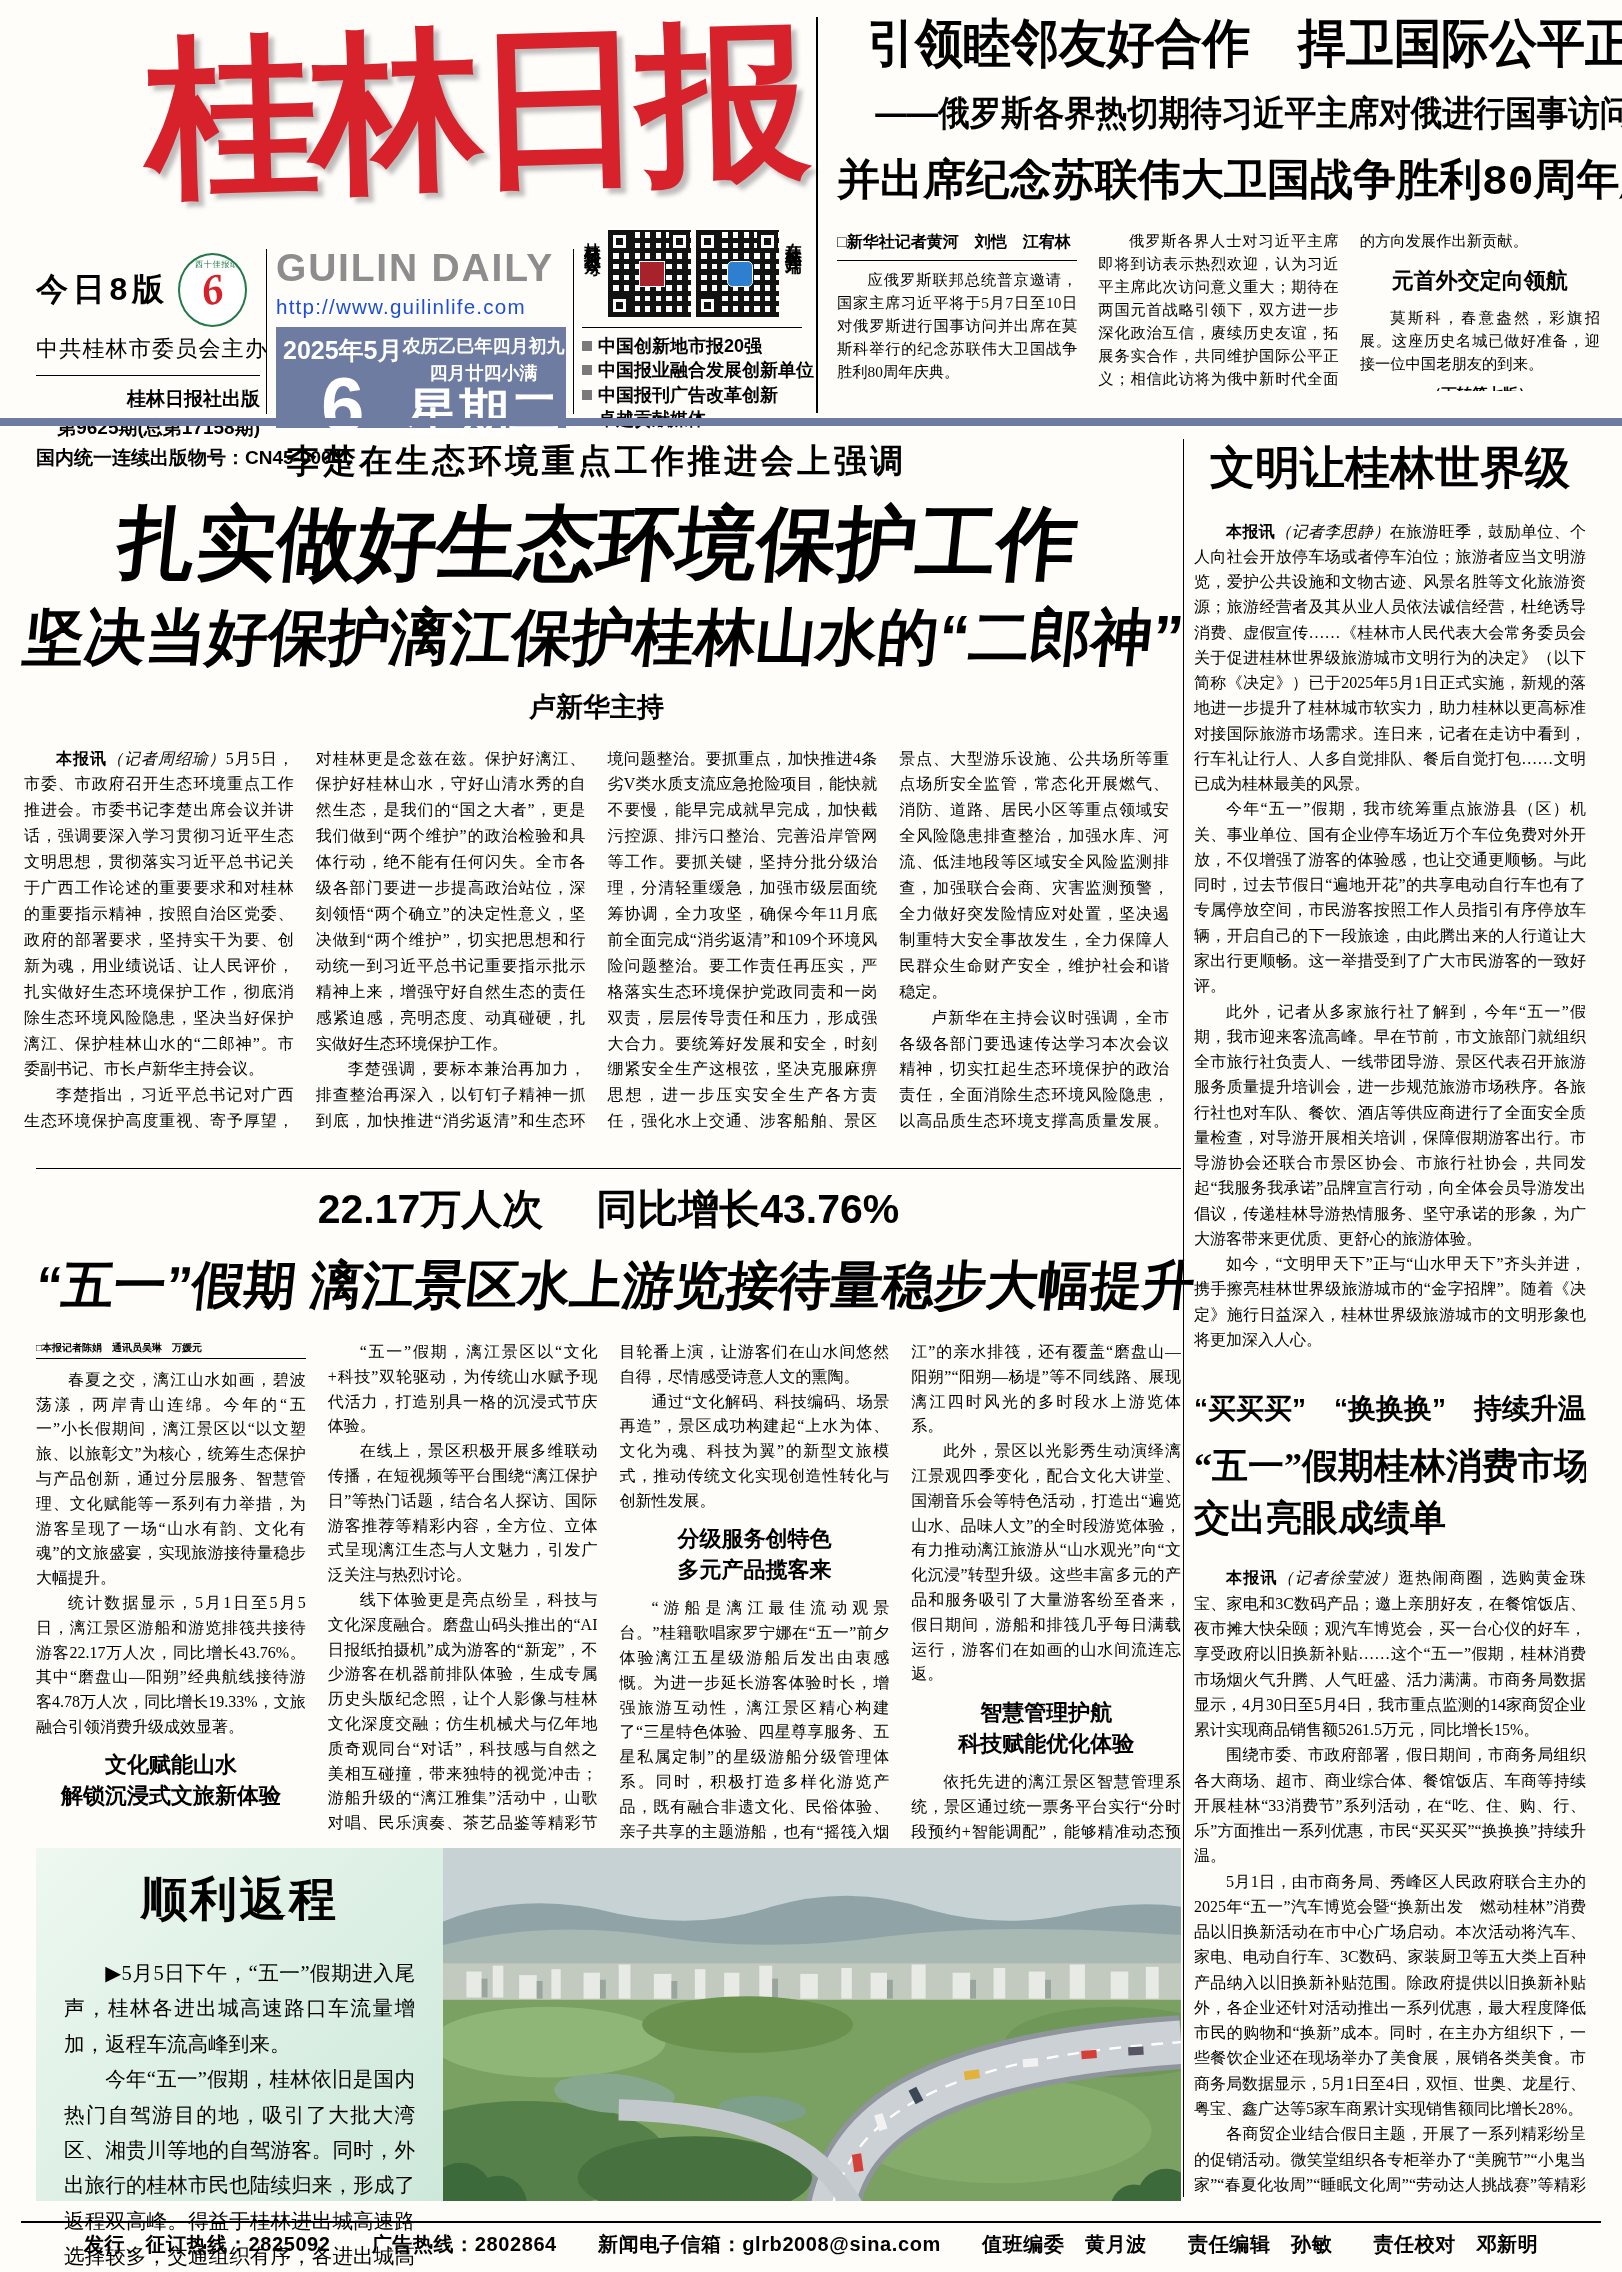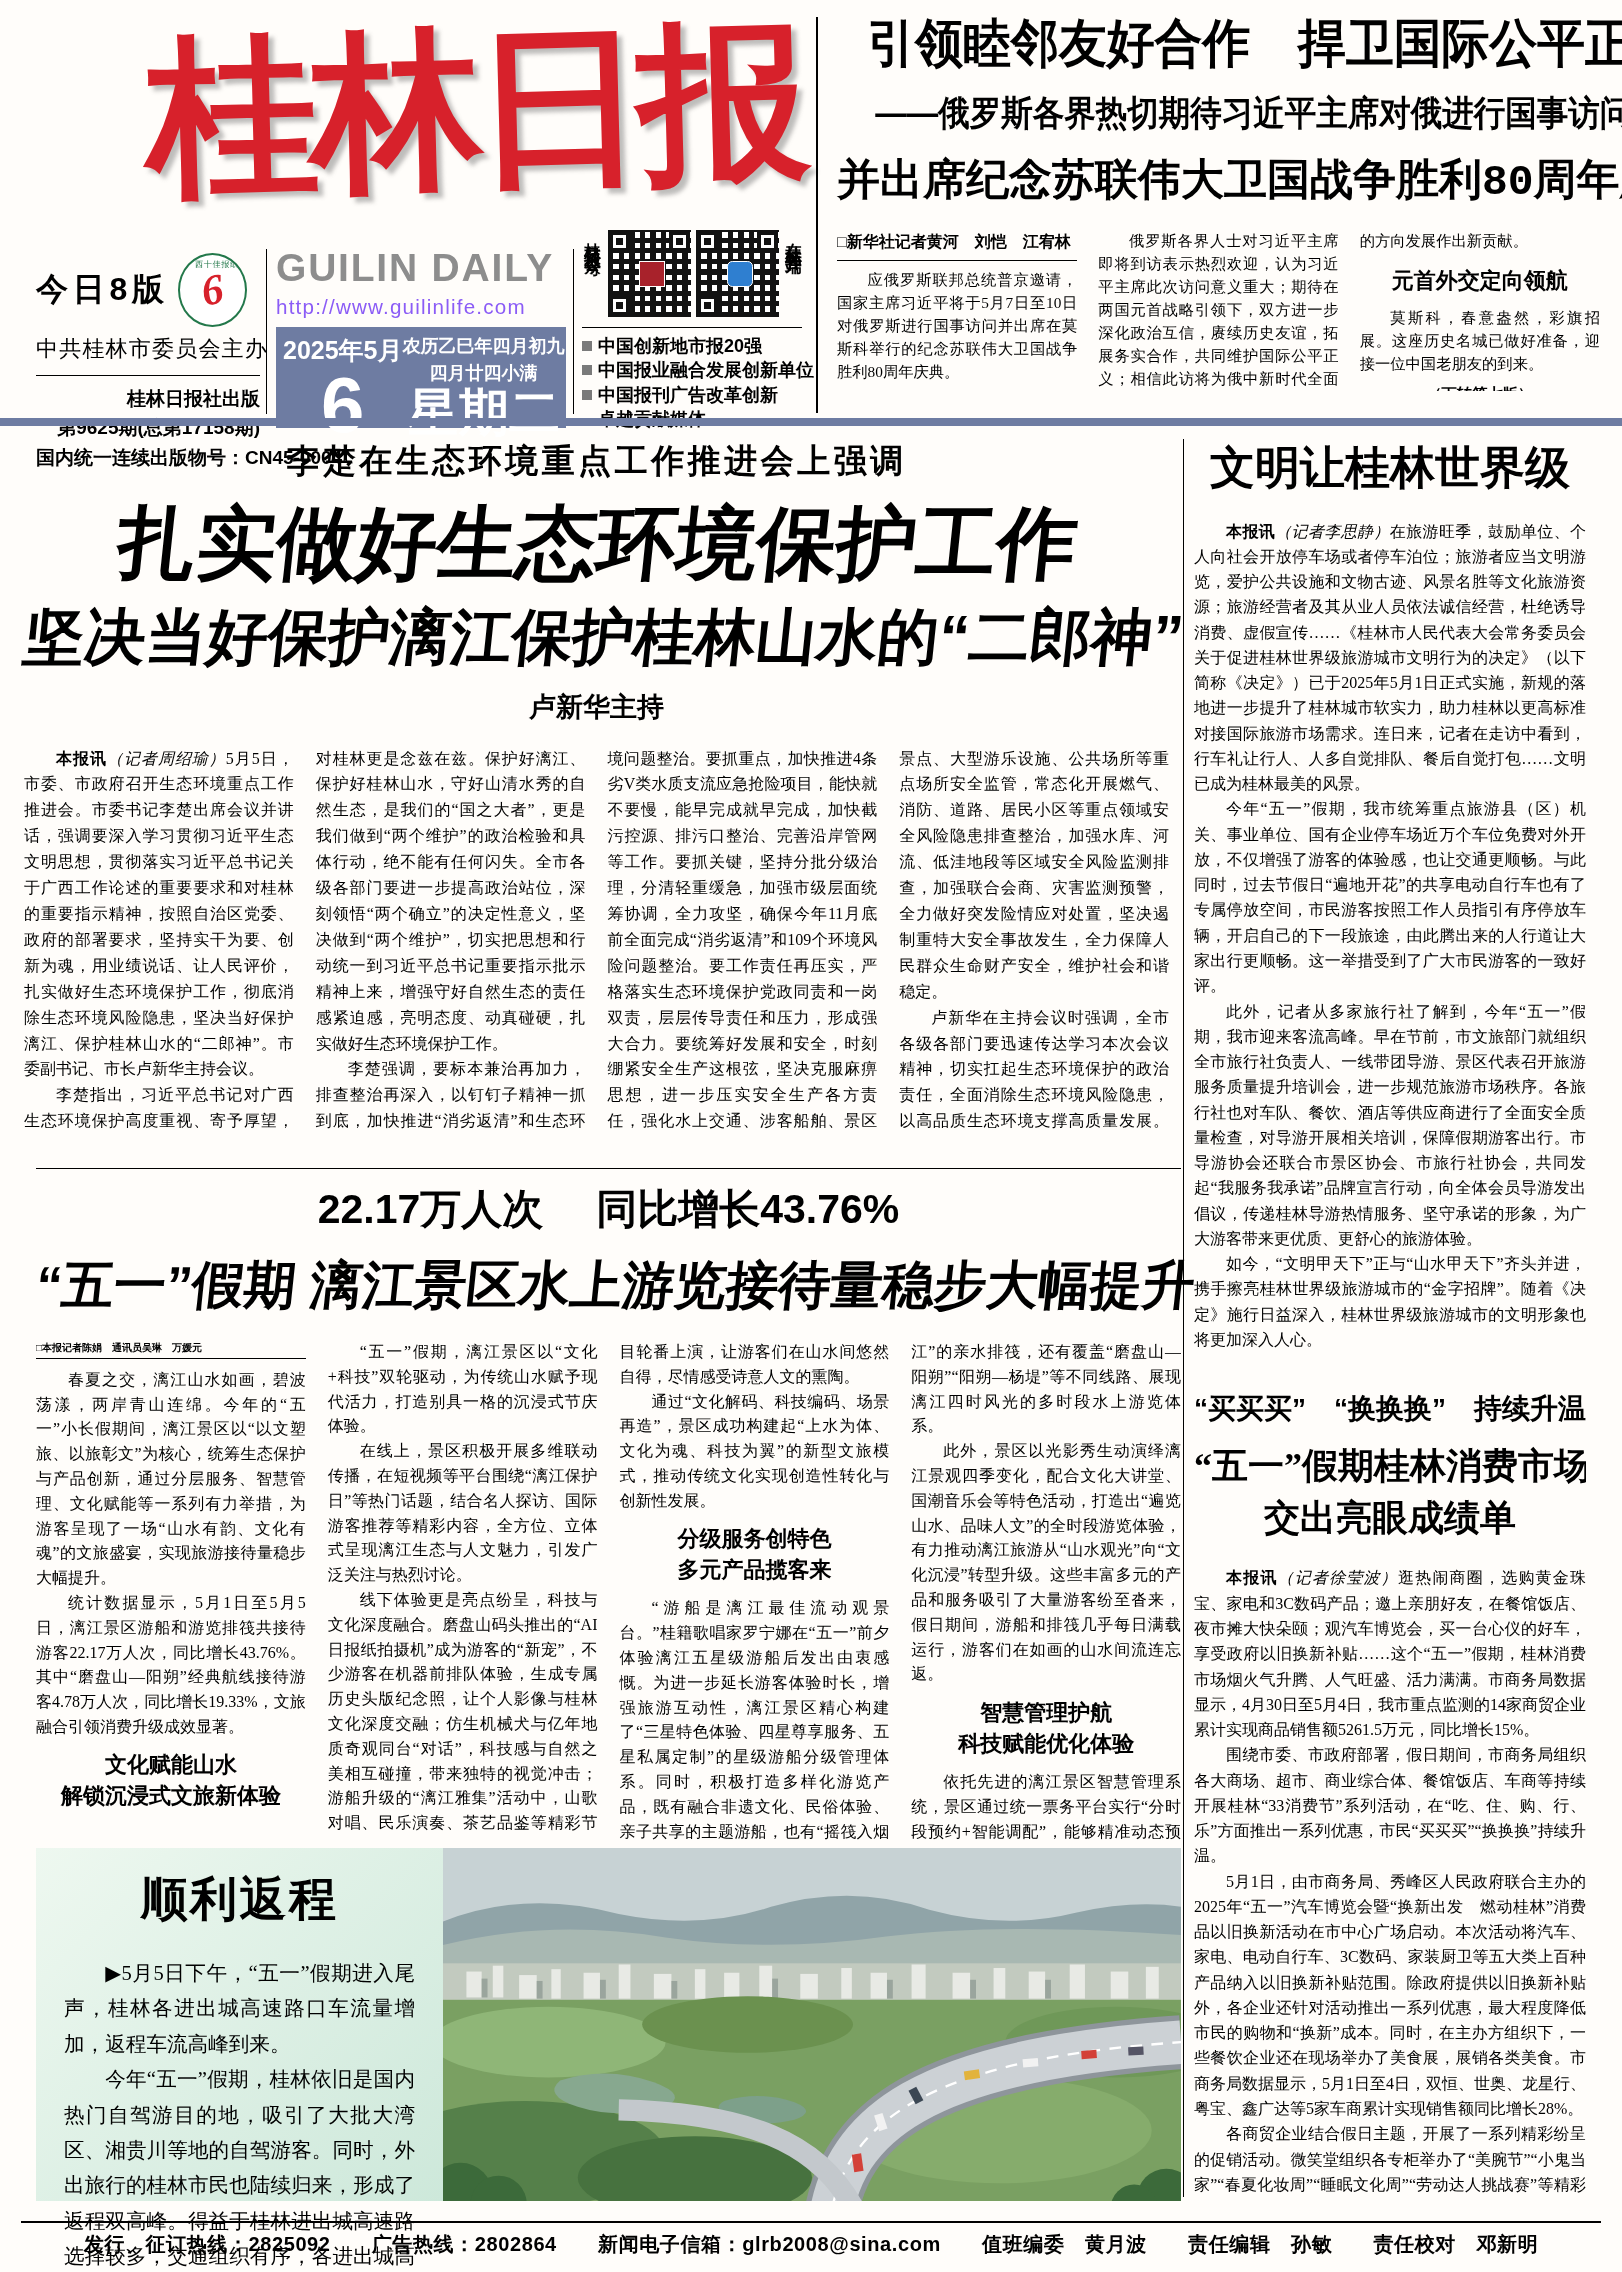--- a/index.html
+++ b/index.html
@@ -27,21 +27,21 @@
   .organizer{font-size:22px; font-weight:400; margin-top:7px; letter-spacing:1.2px; white-space:nowrap;}
   .left-rule{border-top:1.8px solid #000; margin-top:10.6px;}
   .pub-lines{margin-top:8.2px; text-align:right; font-size:19px; font-weight:600; line-height:1.55; white-space:nowrap;}
   .vr{position:absolute; width:1.2px; background:#000;}
   .vr-a{left:266px; top:249px; height:165px;}
   .vr-b{left:573px; top:249px; height:165px;}
   .vr-c{left:816px; top:16.5px; height:396px; width:1.8px;}
 
   .center-col{position:absolute; left:276px; top:246px; width:290px; font-family:"Liberation Sans",sans-serif;}
   .english{font-size:39px; font-weight:800; color:#8d8d8d; letter-spacing:1.8px; white-space:nowrap;}
-  .url{font-size:20.6px; color:#8b5cf6; letter-spacing:1.2px; margin-top:4.7px; white-space:nowrap;}
+  .url{font-size:20.6px; color:#1d4ed8; letter-spacing:1.2px; margin-top:4.7px; white-space:nowrap;}
   .date-box{margin-top:8.2px; height:101px; background:var(--slate_blue); color:#fff; display:flex; padding:4.7px 7px;}
   .db-left{width:45%; text-align:center;}
   .ym{font-size:25px; font-weight:700; margin-top:2.4px; white-space:nowrap;}
   .day{font-size:78px; font-weight:900; line-height:1; margin-top:-1.2px;}
   .db-right{flex:1; text-align:center;}
   .lunar{font-size:18px; font-weight:700; line-height:1.35; margin-top:2.4px; white-space:nowrap;}
   .weekday{font-size:51px; font-weight:900; line-height:1.05; margin-top:1.2px;}
 
   .qr-area{position:absolute; left:582px; top:230px; width:223px; display:flex; gap:4.1px; align-items:flex-start;}
   .vlabel{writing-mode:vertical-rl; font-family:"Liberation Sans",sans-serif; font-size:16.5px; font-weight:700;
@@ -124,21 +124,21 @@
   .arrow{font-style:normal;}
   .aerial{flex:1; height:353px;}
 
   
   .right-rail{position:absolute; left:1194px; top:439px; width:392px; height:1758px; overflow:hidden;}
   .civ-t{font-size:45px; font-weight:900; text-align:center; line-height:1.3; white-space:nowrap;}
   .r-body{margin-top:21px; font-size:16px; line-height:1.58; text-align:justify;}
   .r-body p{text-indent:2em;}
   .consumer{margin-top:38px;}
   .c-kick{font-family:"Liberation Sans",sans-serif; font-size:28px; font-weight:800; text-align:center; white-space:nowrap;}
-  .c-h{margin-top:11.8px; font-size:36px; font-weight:900; text-align:center; line-height:1.45; white-space:nowrap;}
+  .c-h{margin-top:11.8px; font-size:36px; font-weight:900; text-align:left; line-height:1.45; white-space:nowrap;}
   .vrule-main{position:absolute; left:1183px; top:439px; width:1.2px; height:1758px; background:#000;}
 
   
   .f-rule{position:absolute; left:21px; top:2221px; width:1580px; border-top:2.4px solid #000;}
   .footer-text{position:absolute; left:0; top:2231px; width:1622px; text-align:center;
                font-family:"Liberation Sans",sans-serif; font-size:20px; font-weight:700; letter-spacing:0.6px;}
 </style>
 </head>
 <body>
 

